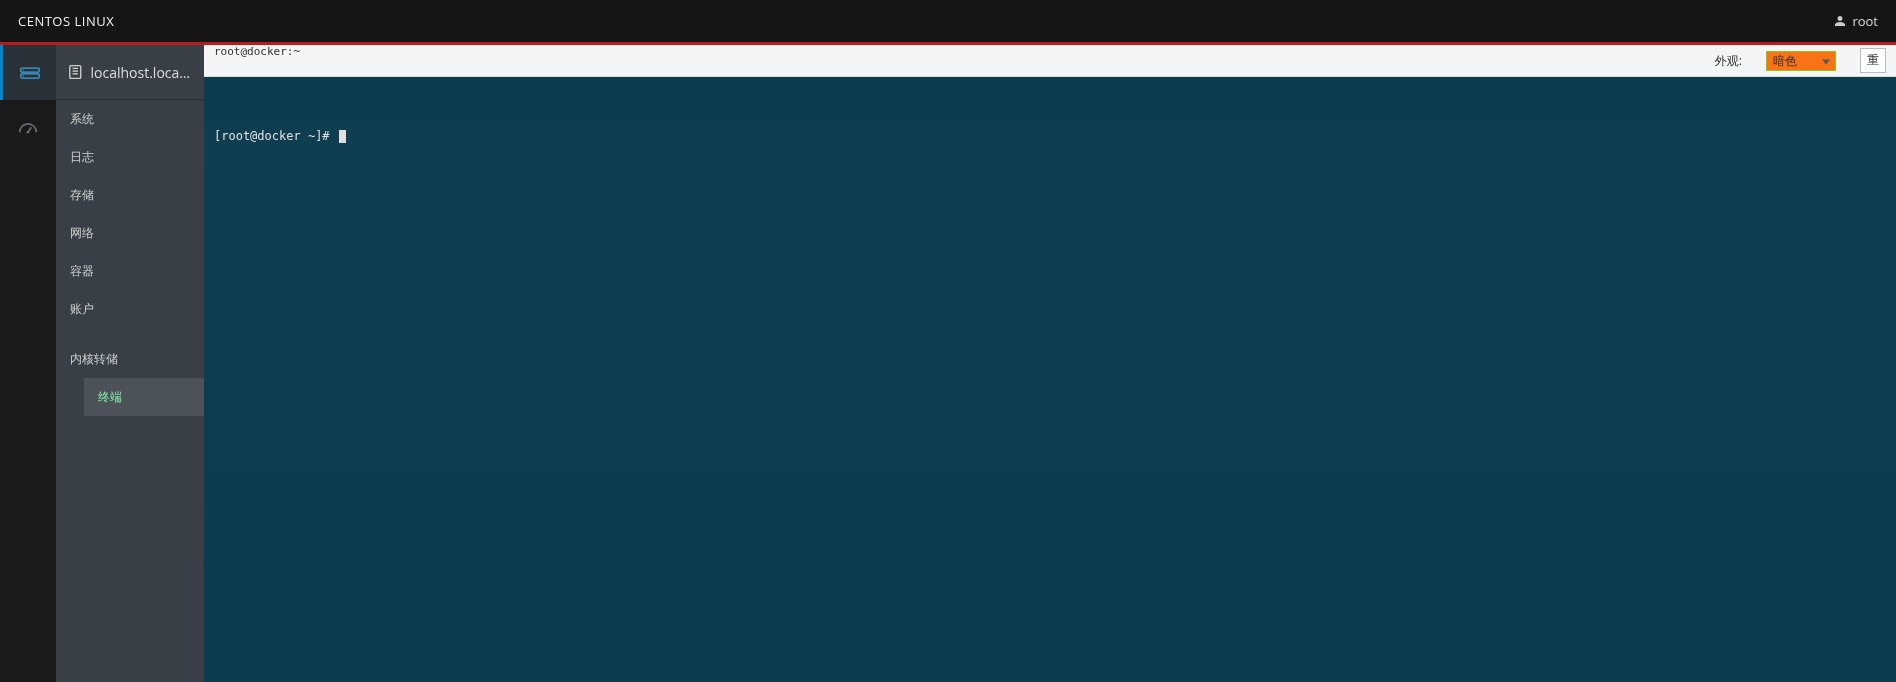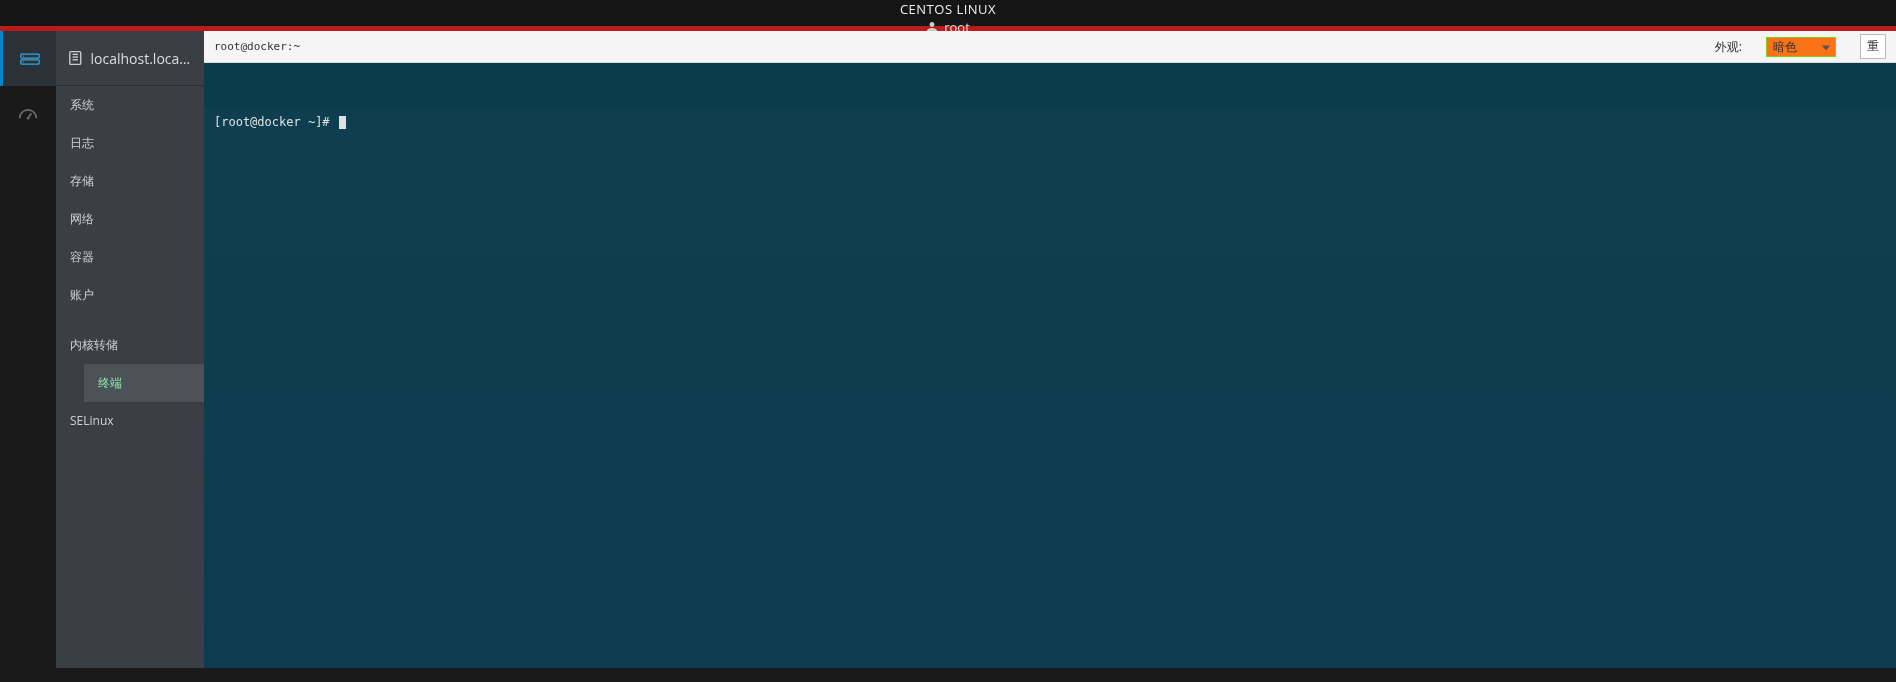--- a/index.html
+++ b/index.html
@@ -9,28 +9,27 @@
     }
     body {
       font-family: "Open Sans", -apple-system, BlinkMacSystemFont, "Segoe UI", sans-serif;
       background: #1a1a1a;
       color: #fff;
       width: 1896px;
       height: 682px;
       overflow: hidden;
     }
     .top-header {
-      height: 31px;
+      height: 45px;
       background: #151515;
       display: flex;
       align-items: center;
       justify-content: space-between;
       padding: 0 18px;
-      border-bottom: 5px solid #b91c1c;
-      flex-direction: column;
+      border-bottom: 3px solid #b91c1c;
     }
     .brand {
       font-size: 13px;
       letter-spacing: 0.5px;
       color: #f0f0f0;
     }
     .user-area {
       display: flex;
       align-items: center;
       gap: 6px;
@@ -116,21 +115,20 @@
     .content {
       flex: 1;
       display: flex;
       flex-direction: column;
       background: #0b3c4d;
     }
     .terminal-toolbar {
       background: #f5f5f5;
       height: 32px;
       display: flex;
-      align-items: center;
       justify-content: space-between;
       padding: 0 10px;
       color: #333;
       font-size: 12px;
       border-bottom: 1px solid #ddd;
     }
     .terminal-title {
       font-family: "DejaVu Sans Mono", Consolas, monospace;
       font-size: 11px;
       color: #333;
@@ -248,21 +246,20 @@
     <div class="sidebar-nav">
       <div class="nav-item">系统</div>
       <div class="nav-item">日志</div>
       <div class="nav-item">存储</div>
       <div class="nav-item">网络</div>
       <div class="nav-item">容器</div>
       <div class="nav-item">账户</div>
       <div class="nav-spacer"></div>
       <div class="nav-item">内核转储</div>
       <div class="nav-item active">终端</div>
-      <div class="nav-item">SELinux</div>
     </div>
   </div>
 
   <div class="content">
     <div class="terminal-toolbar">
       <span class="terminal-title">root@docker:~</span>
       <div class="toolbar-right">
         <span class="appearance-label">外观:</span>
         <span class="select-wrap">
           <select class="appearance-select">

